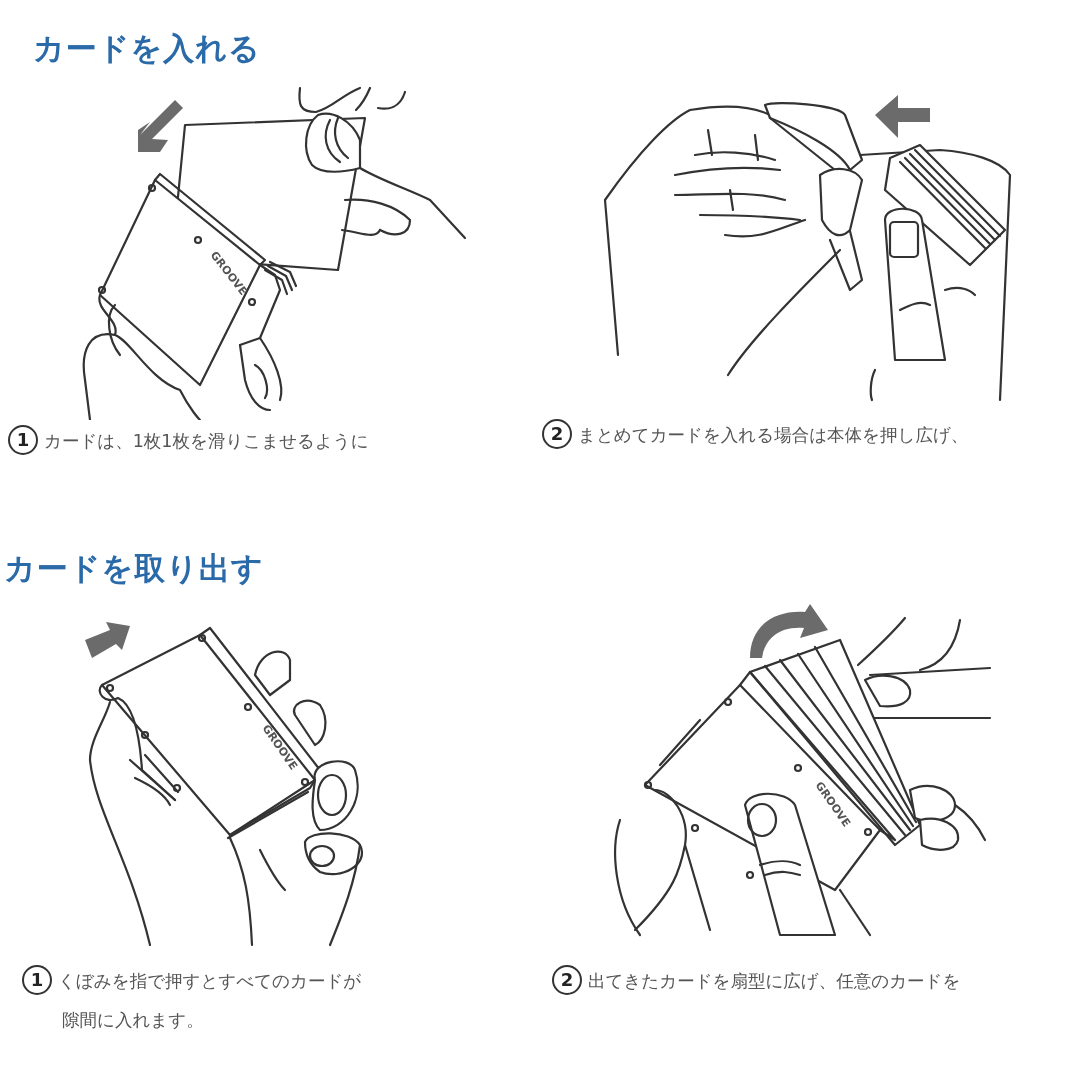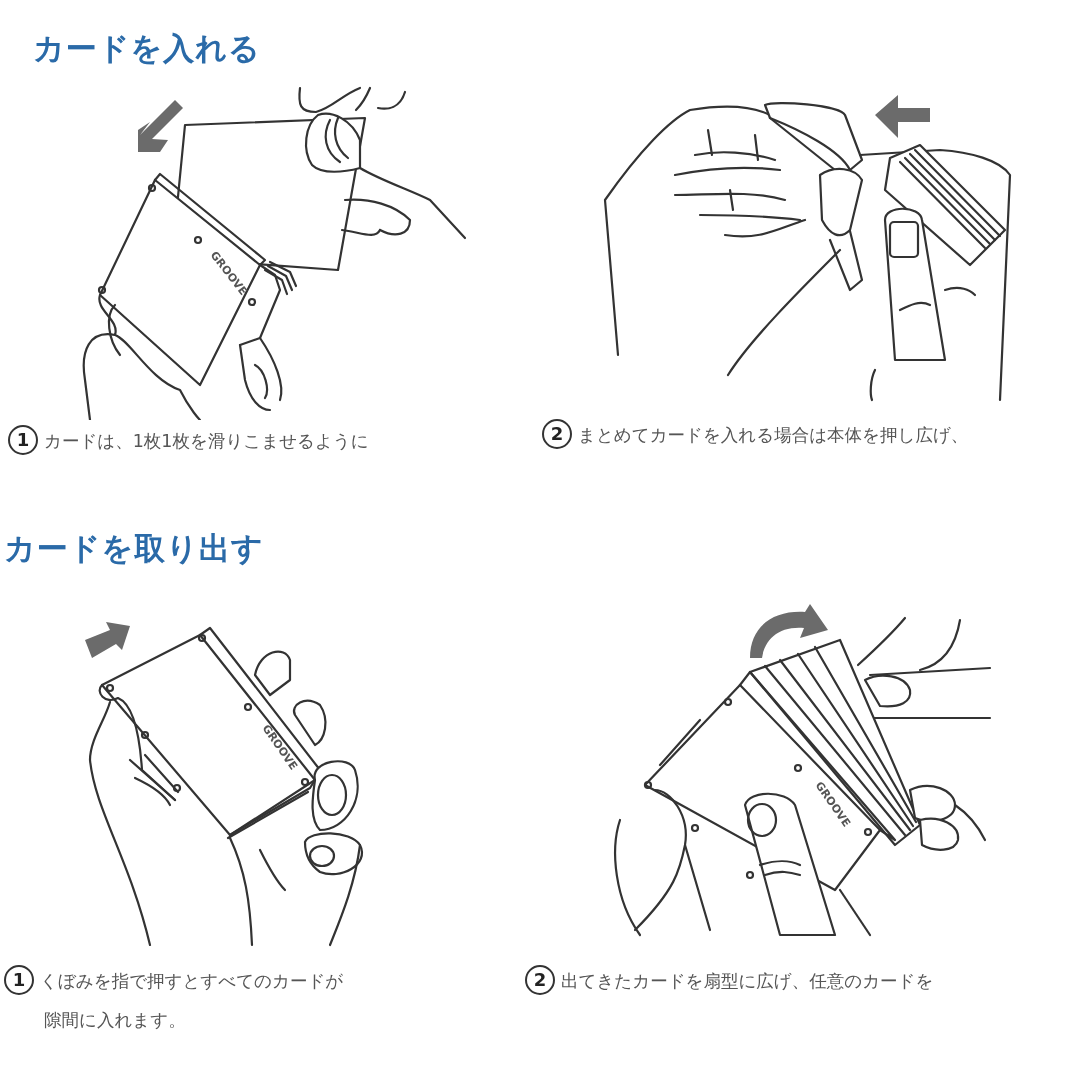--- a/index.html
+++ b/index.html
@@ -96,21 +96,21 @@
   </svg>
 </div>
 
 <div class="caption" style="left:8px; top:422px; width:520px;">
   <span class="num">1</span><span>カードは、1枚1枚を滑りこませるように</span>
 </div>
 <div class="caption" style="left:542px; top:416px; width:538px;">
   <span class="num">2</span><span>まとめてカードを入れる場合は本体を押し広げ、</span>
 </div>
 
-<h2 class="section-title" style="top:528px;">カードを取り出す</h2>
+<h2 class="section-title" style="top:548px;">カードを取り出す</h2>
 
 <div class="illus" style="left:70px; top:610px; width:320px; height:340px;">
   <svg viewBox="0 0 320 340">
 
     <polygon class="arrow" points="15,30 40,20 36,12 60,16 52,40 46,34 22,48"></polygon>
 
     <polygon class="fillw" points="32,75 130,25 245,170 160,225"></polygon>
     <path class="stroke" d="M130,25 L140,18 L250,160 L245,170"></path>
     <path class="stroke" d="M160,225 L240,178 L245,170"></path>
     <path class="stroke" d="M158,228 L238,182"></path>
@@ -175,19 +175,19 @@
     <path class="stroke" d="M20,230 C10,260 15,310 40,345"></path>
     <path class="stroke" d="M85,255 L110,340"></path>
     <path class="stroke" d="M240,300 L270,345"></path>
 
     <path class="fillw" d="M310,200 C330,190 355,200 355,215 C355,230 330,235 315,228 Z"></path>
     <path class="fillw" d="M320,230 C340,225 360,235 358,250 C355,262 335,262 322,255 Z"></path>
     <path class="stroke" d="M355,215 C370,225 380,240 385,250"></path>
   </svg>
 </div>
 
-<div class="caption" style="left:4px; top:962px; width:500px;">
+<div class="caption" style="left:22px; top:962px; width:500px;">
   <span class="num">1</span><span>くぼみを指で押すとすべてのカードが</span>
   <span class="line2">隙間に入れます。</span>
 </div>
-<div class="caption" style="left:525px; top:962px; width:528px;">
+<div class="caption" style="left:552px; top:962px; width:528px;">
   <span class="num">2</span><span>出てきたカードを扇型に広げ、任意のカードを</span>
 </div>
 
 </body></html>

